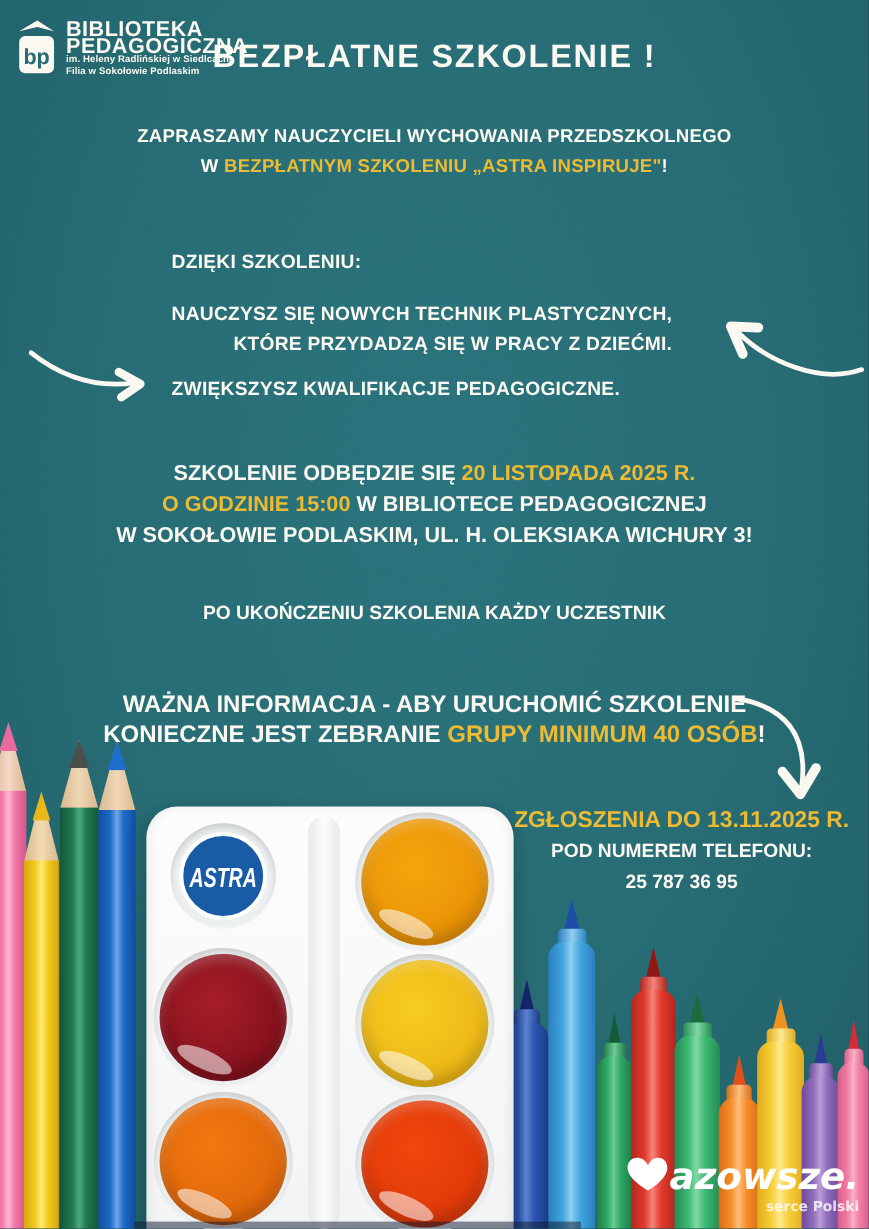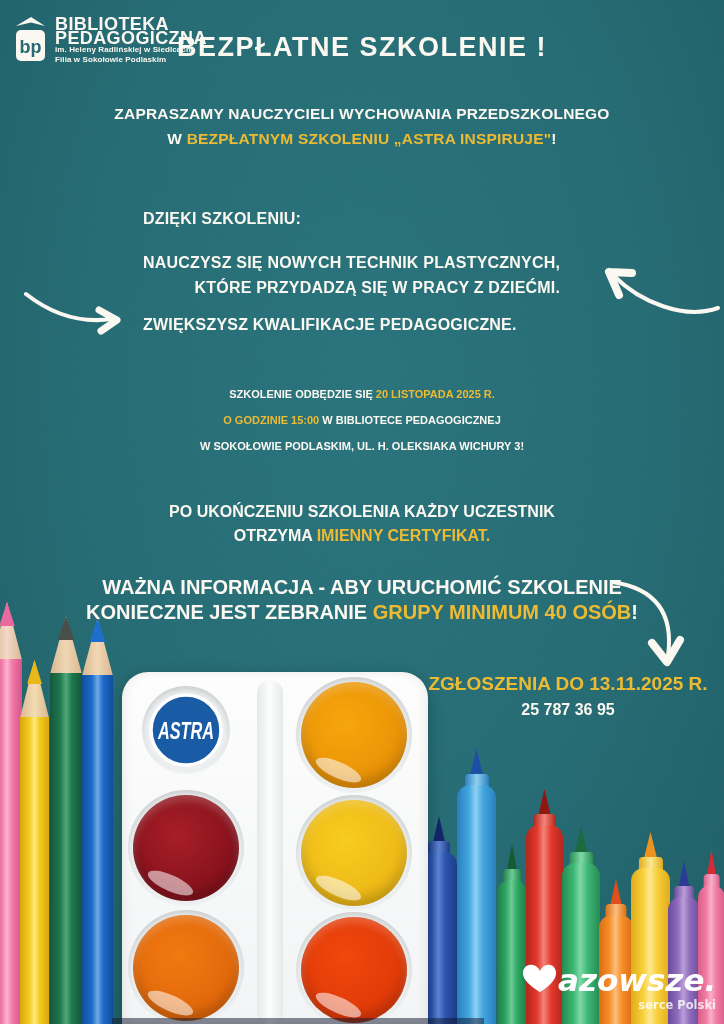--- a/index.html
+++ b/index.html
@@ -9,21 +9,21 @@
     font-family:"Liberation Sans",sans-serif;font-weight:700;color:#FBF8F1;
   }
   .noise{position:absolute;inset:0;width:724px;height:1024px;opacity:.08;mix-blend-mode:overlay;pointer-events:none;z-index:2;}
   .abs{position:absolute;}
   .ctr{left:0;right:0;text-align:center;}
   .yl{color:#ECBB33;}
   .t-title{top:32px;font-size:27px;letter-spacing:1.5px;z-index:30;}
   .t-intro{top:101px;font-size:15.5px;line-height:25px;letter-spacing:.2px;z-index:30;}
   .t-block{font-size:16px;line-height:25px;letter-spacing:.2px;z-index:30;}
   .left-col{left:143px;text-align:right;}
-  .t-sched{top:381px;font-size:11px;line-height:26px;z-index:30;}
+  .t-sched{top:381px;font-size:18px;line-height:26px;z-index:30;}
   .t-cert{top:500px;font-size:16px;line-height:24px;z-index:30;}
   .t-warn{top:575px;font-size:20px;line-height:24.5px;z-index:30;}
   .t-signup{left:416px;width:304px;top:671px;text-align:center;font-size:16px;line-height:26px;z-index:30;}
   .t-signup .dl{font-size:19px;}
   
   .liblogo{left:12px;top:13px;display:flex;gap:7px;z-index:30;}
   .liblogo .lines{padding-top:4px;}
   .liblogo .l1{font-size:18px;line-height:14px;letter-spacing:.4px;}
   .liblogo .l2{font-size:8px;line-height:9.5px;font-weight:700;letter-spacing:.1px;}
   
@@ -107,30 +107,30 @@
   </svg>
 
   <div class="abs ctr t-sched">
     <div><span>SZKOLENIE ODBĘDZIE SIĘ </span><span class="yl">20 LISTOPADA 2025 R.</span></div>
     <div><span class="yl">O GODZINIE 15:00</span><span> W BIBLIOTECE PEDAGOGICZNEJ</span></div>
     <div>W SOKOŁOWIE PODLASKIM, UL. H. OLEKSIAKA WICHURY 3!</div>
   </div>
 
   <div class="abs ctr t-cert">
     <div>PO UKOŃCZENIU SZKOLENIA KAŻDY UCZESTNIK</div>
-    <div><span>OTRZYMA </span><span class="yl">IMIENNY CERTYFIKAT.</span></div>
   </div>
 
   <div class="abs ctr t-warn">
     <div>WAŻNA INFORMACJA - ABY URUCHOMIĆ SZKOLENIE</div>
     <div><span>KONIECZNE JEST ZEBRANIE </span><span class="yl">GRUPY MINIMUM 40 OSÓB</span><span>!</span></div>
   </div>
 
   <div class="abs t-signup">
     <div class="yl dl">ZGŁOSZENIA DO 13.11.2025 R.</div>
+    <div>POD NUMEREM TELEFONU:</div>
     <div>25 787 36 95</div>
   </div>
 
   <div id="photo-layer">
       <div class="pencil" style="left: -8px; top: 602px; width: 30px; height: 422px;">
         <div class="wood" style="background:linear-gradient(90deg,#D8B78F,#F4D8C6 50%,#D8B78F)"></div>
         <div class="lead" style="background:#E86A9E"></div>
         <div class="pbody" style="background:linear-gradient(90deg,#D6548A,#F07AA8 32%,#FFB3CF 50%,#F07AA8 68%,#D6548A)"></div>
       </div>
       <div class="pencil" style="left: 20px; top: 660px; width: 29px; height: 364px;">

